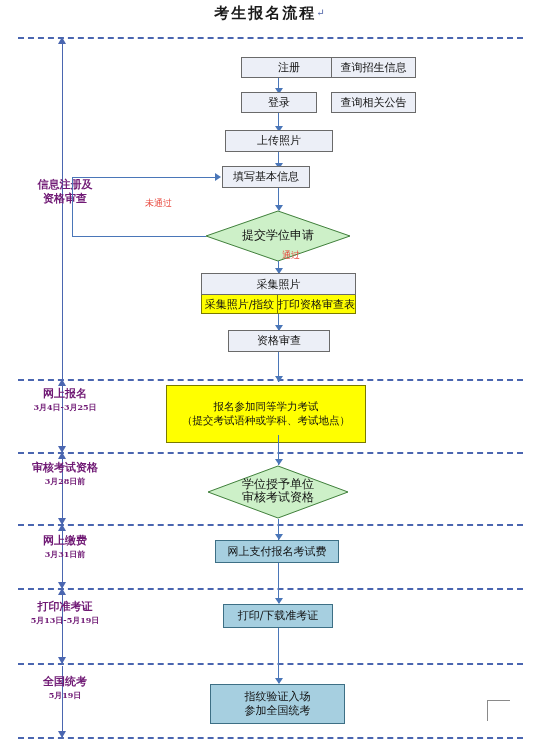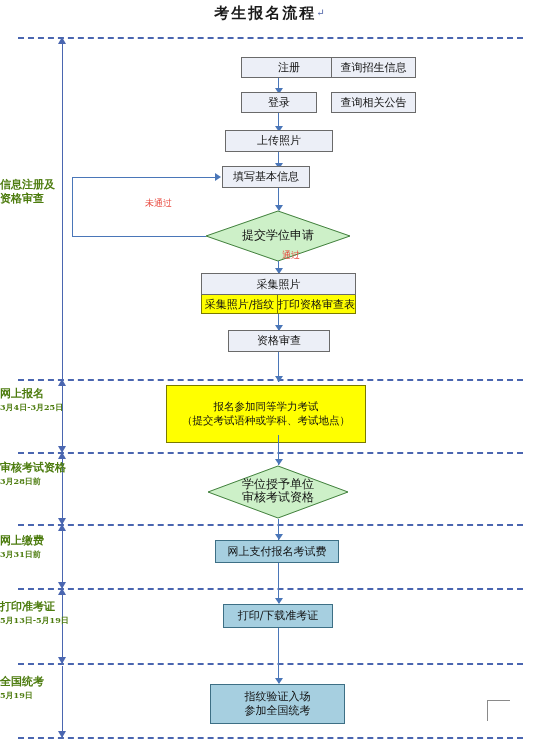--- a/index.html
+++ b/index.html
@@ -68,22 +68,22 @@
     width: 0; height: 0;
     border-left: 4px solid transparent;
     border-right: 4px solid transparent;
     border-top: 7px solid #4a66b0;
   }
 
   
   .stage {
     position: absolute;
     width: 130px;
-    text-align: left;
-    color: #4d7c0f;
+    text-align: center;
+    color: #701a75;
     font-family: "DejaVu Serif", "Liberation Serif", serif;
   }
   .stage .stage-name {
     font-size: 11px;
     font-weight: bold;
     line-height: 14px;
     white-space: pre-line;
   }
   .stage .stage-date {
     font-size: 8px;

